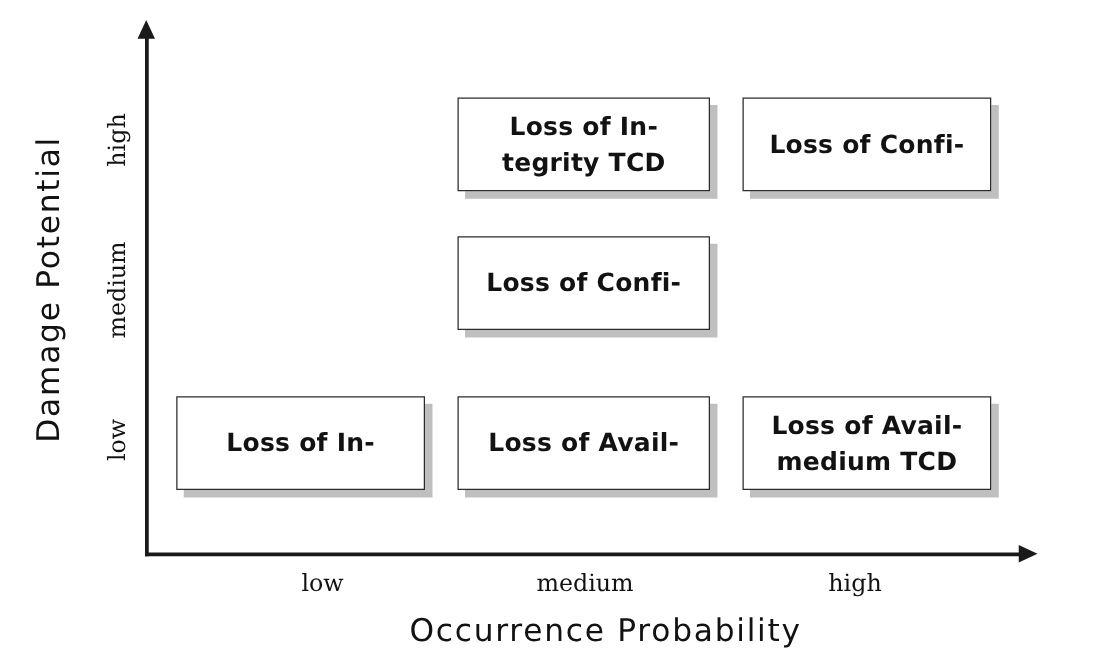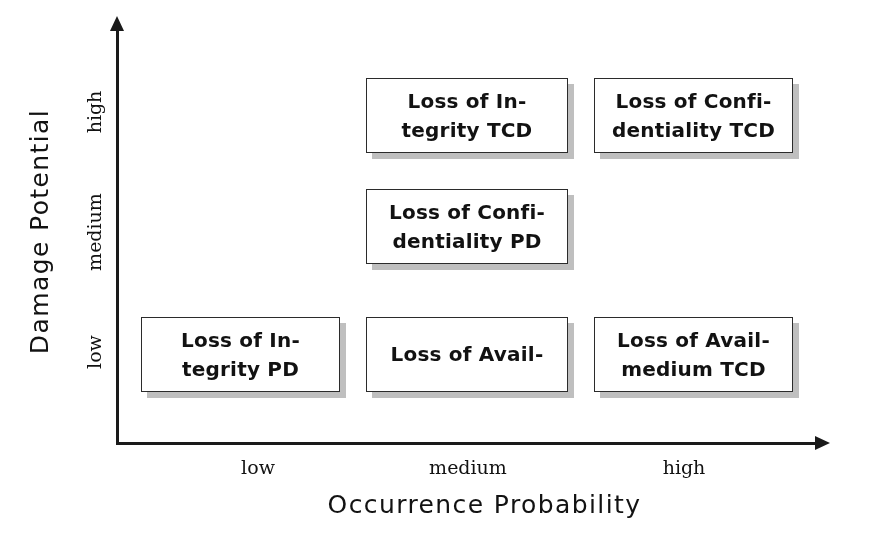--- a/index.html
+++ b/index.html
@@ -156,31 +156,28 @@
 
   <div class="axis-title" id="x-axis-title">Occurrence Probability</div>
 
   <div class="matrix-box" id="box-integrity-tcd">
     <span class="box-line">Loss of In-</span>
     <span class="box-line">tegrity TCD</span>
   </div>
 
   <div class="matrix-box" id="box-confidentiality-tcd">
     <span class="box-line">Loss of Confi-</span>
-    <span class="box-line">dentiality TCD</span>
   </div>
 
   <div class="matrix-box" id="box-confidentiality-pd">
     <span class="box-line">Loss of Confi-</span>
-    <span class="box-line">dentiality PD</span>
   </div>
 
   <div class="matrix-box" id="box-integrity-pd">
     <span class="box-line">Loss of In-</span>
-    <span class="box-line">tegrity PD</span>
   </div>
 
   <div class="matrix-box" id="box-availability-pd">
     <span class="box-line">Loss of Avail-</span>
   </div>
 
   <div class="matrix-box" id="box-availability-tcd">
     <span class="box-line">Loss of Avail-</span>
     <span class="box-line">medium TCD</span>
   </div>

